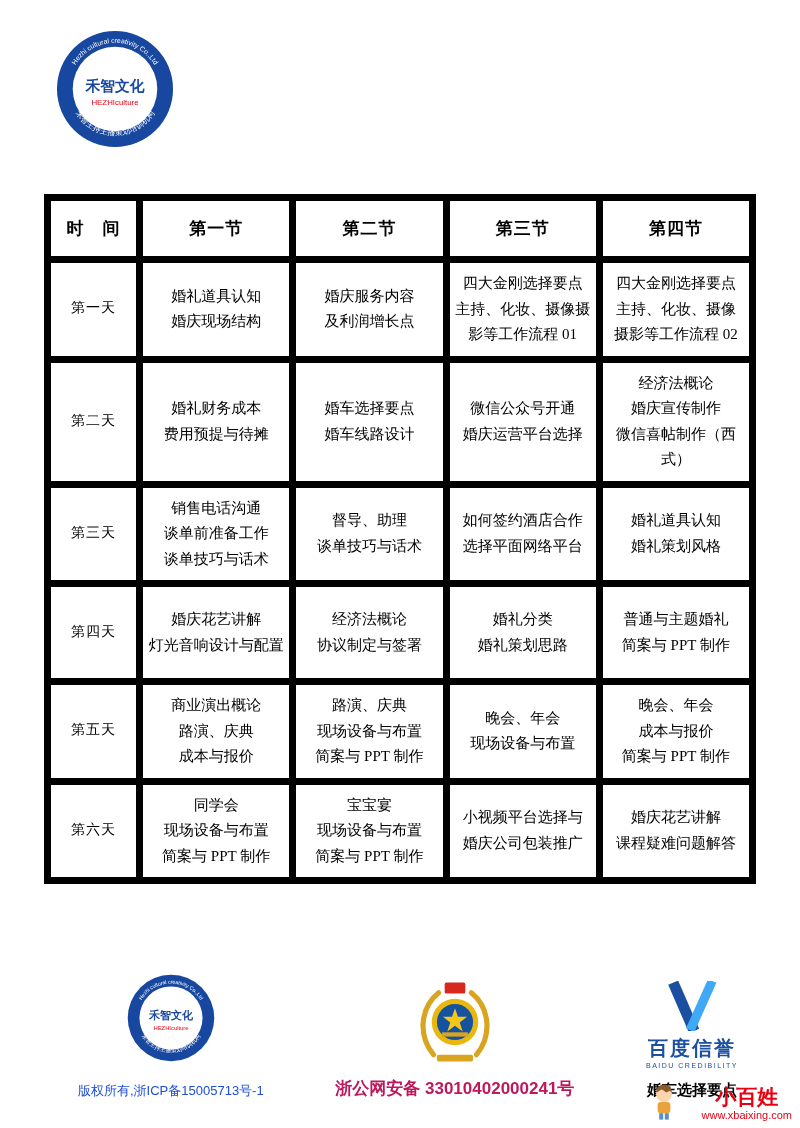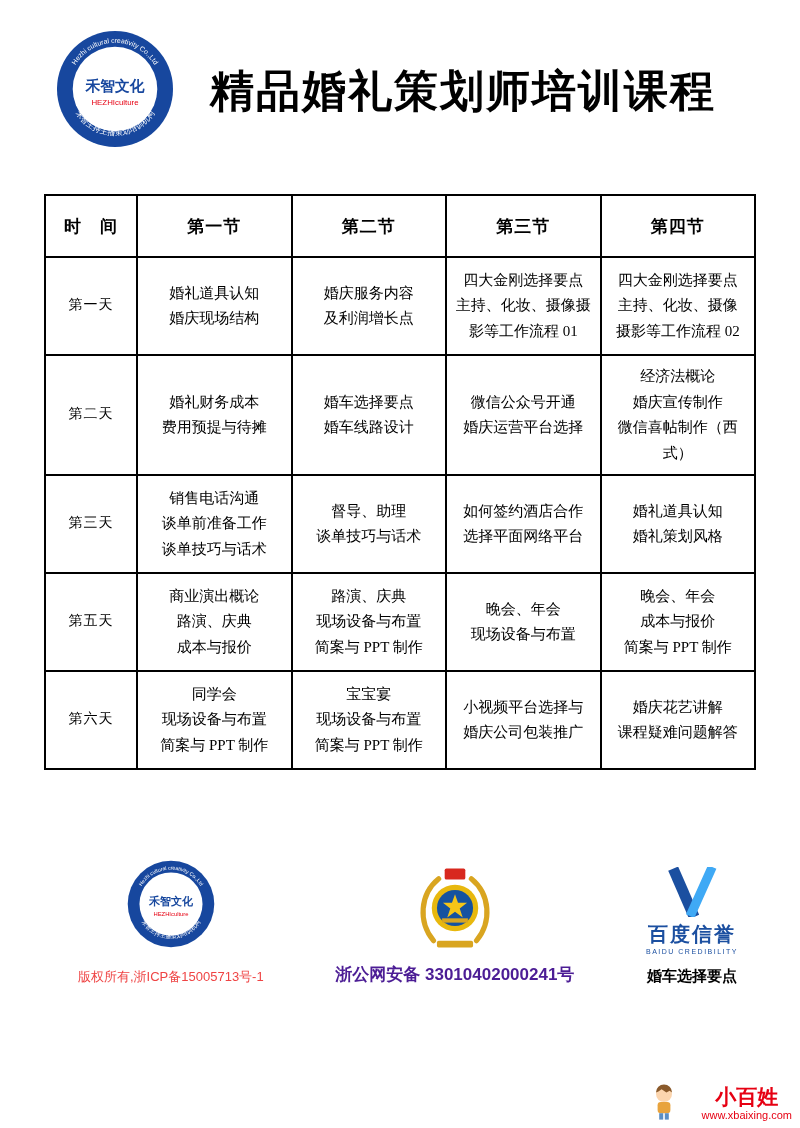--- a/index.html
+++ b/index.html
@@ -17,35 +17,35 @@
     flex: 1; margin: 0; text-align: center;
     font-size: 44px; font-weight: 900; letter-spacing: 2px; color: #000;
   }
 
   
   table.course-table {
     width: 712px; margin: 42px auto 0; border-collapse: collapse; table-layout: fixed;
     font-family: "Liberation Serif", "DejaVu Serif", serif;
   }
   .course-table th, .course-table td {
-    border: 2px solid #000000; text-align: center; vertical-align: middle;
+    border: 7px solid #000000; text-align: center; vertical-align: middle;
     white-space: pre-line; padding: 8px 4px; color: #000;
   }
   .course-table th { height: 62px; font-size: 17px; font-weight: bold; letter-spacing: 1px; }
   .course-table td { height: 98px; font-size: 15px; line-height: 1.7; }
   .course-table td.day { font-size: 14px; letter-spacing: 1px; font-family: Liberation Mono, monospace; }
 
   
   .footer {
     margin-top: 90px; padding: 0 62px 0 78px;
     display: flex; justify-content: space-between; align-items: flex-end;
   }
   .footer-col { display: flex; flex-direction: column; align-items: center; }
-  .copyright-text { margin-top: 20px; font-size: 13px; color: #ef4444; }
-  .police-text { margin-top: 12px; font-size: 17px; font-weight: bold; color: #4c1d95; }
+  .copyright-text { margin-top: 20px; font-size: 13px; color: #1d4ed8; }
+  .police-text { margin-top: 12px; font-size: 17px; font-weight: bold; color: #be185d; }
   .baidu-title { margin-top: 4px; font-size: 20px; font-weight: bold; color: #1b4fa0; letter-spacing: 2px; }
   .baidu-subtitle { font-size: 7px; color: #1b4fa0; letter-spacing: 1.5px; }
   .baidu-cert { margin-top: 12px; font-size: 15px; font-weight: bold; color: #000; }
 
   
   .watermark {
     position: absolute; right: 8px; bottom: 6px;
     display: flex; align-items: flex-end; gap: 22px;
   }
   .watermark-text { text-align: center; color: #e60012; line-height: 1.15; }
@@ -69,21 +69,20 @@
         <text font-size="7" fill="#ffffff" text-anchor="middle">
           <textPath href="#arcTop1" startOffset="50%">Hezhi cultural creativity Co.,Ltd</textPath>
         </text>
         <text font-size="8" fill="#ffffff" text-anchor="middle">
           <textPath href="#arcBot1" startOffset="50%">禾智主持主播策划培训机构</textPath>
         </text>
         <text x="60" y="62" text-anchor="middle" font-size="15" font-weight="bold" fill="#17479e">禾智文化</text>
         <text x="60" y="76" text-anchor="middle" font-size="8" fill="#e60012">HEZHIculture</text>
       </svg>
     </div>
-    <h1 class="title">精品婚礼策划师培训课程</h1>
   </header>
 
   <table class="course-table">
     <colgroup>
       <col style="width:92px">
       <col>
         <col>
         <col>
         <col>
     </colgroup>
@@ -128,20 +127,31 @@
 谈单前准备工作
 谈单技巧与话术</td>
         <td>督导、助理
 谈单技巧与话术</td>
         <td>如何签约酒店合作
 选择平面网络平台</td>
         <td>婚礼道具认知
 婚礼策划风格</td>
       </tr>
       <tr>
+        <td class="day">第四天</td>
+        <td>婚庆花艺讲解
+灯光音响设计与配置</td>
+        <td>经济法概论
+协议制定与签署</td>
+        <td>婚礼分类
+婚礼策划思路</td>
+        <td>普通与主题婚礼
+简案与 PPT 制作</td>
+      </tr>
+      <tr>
         <td class="day">第五天</td>
         <td>商业演出概论
 路演、庆典
 成本与报价</td>
         <td>路演、庆典
 现场设备与布置
 简案与 PPT 制作</td>
         <td>晚会、年会
 现场设备与布置</td>
         <td>晚会、年会

